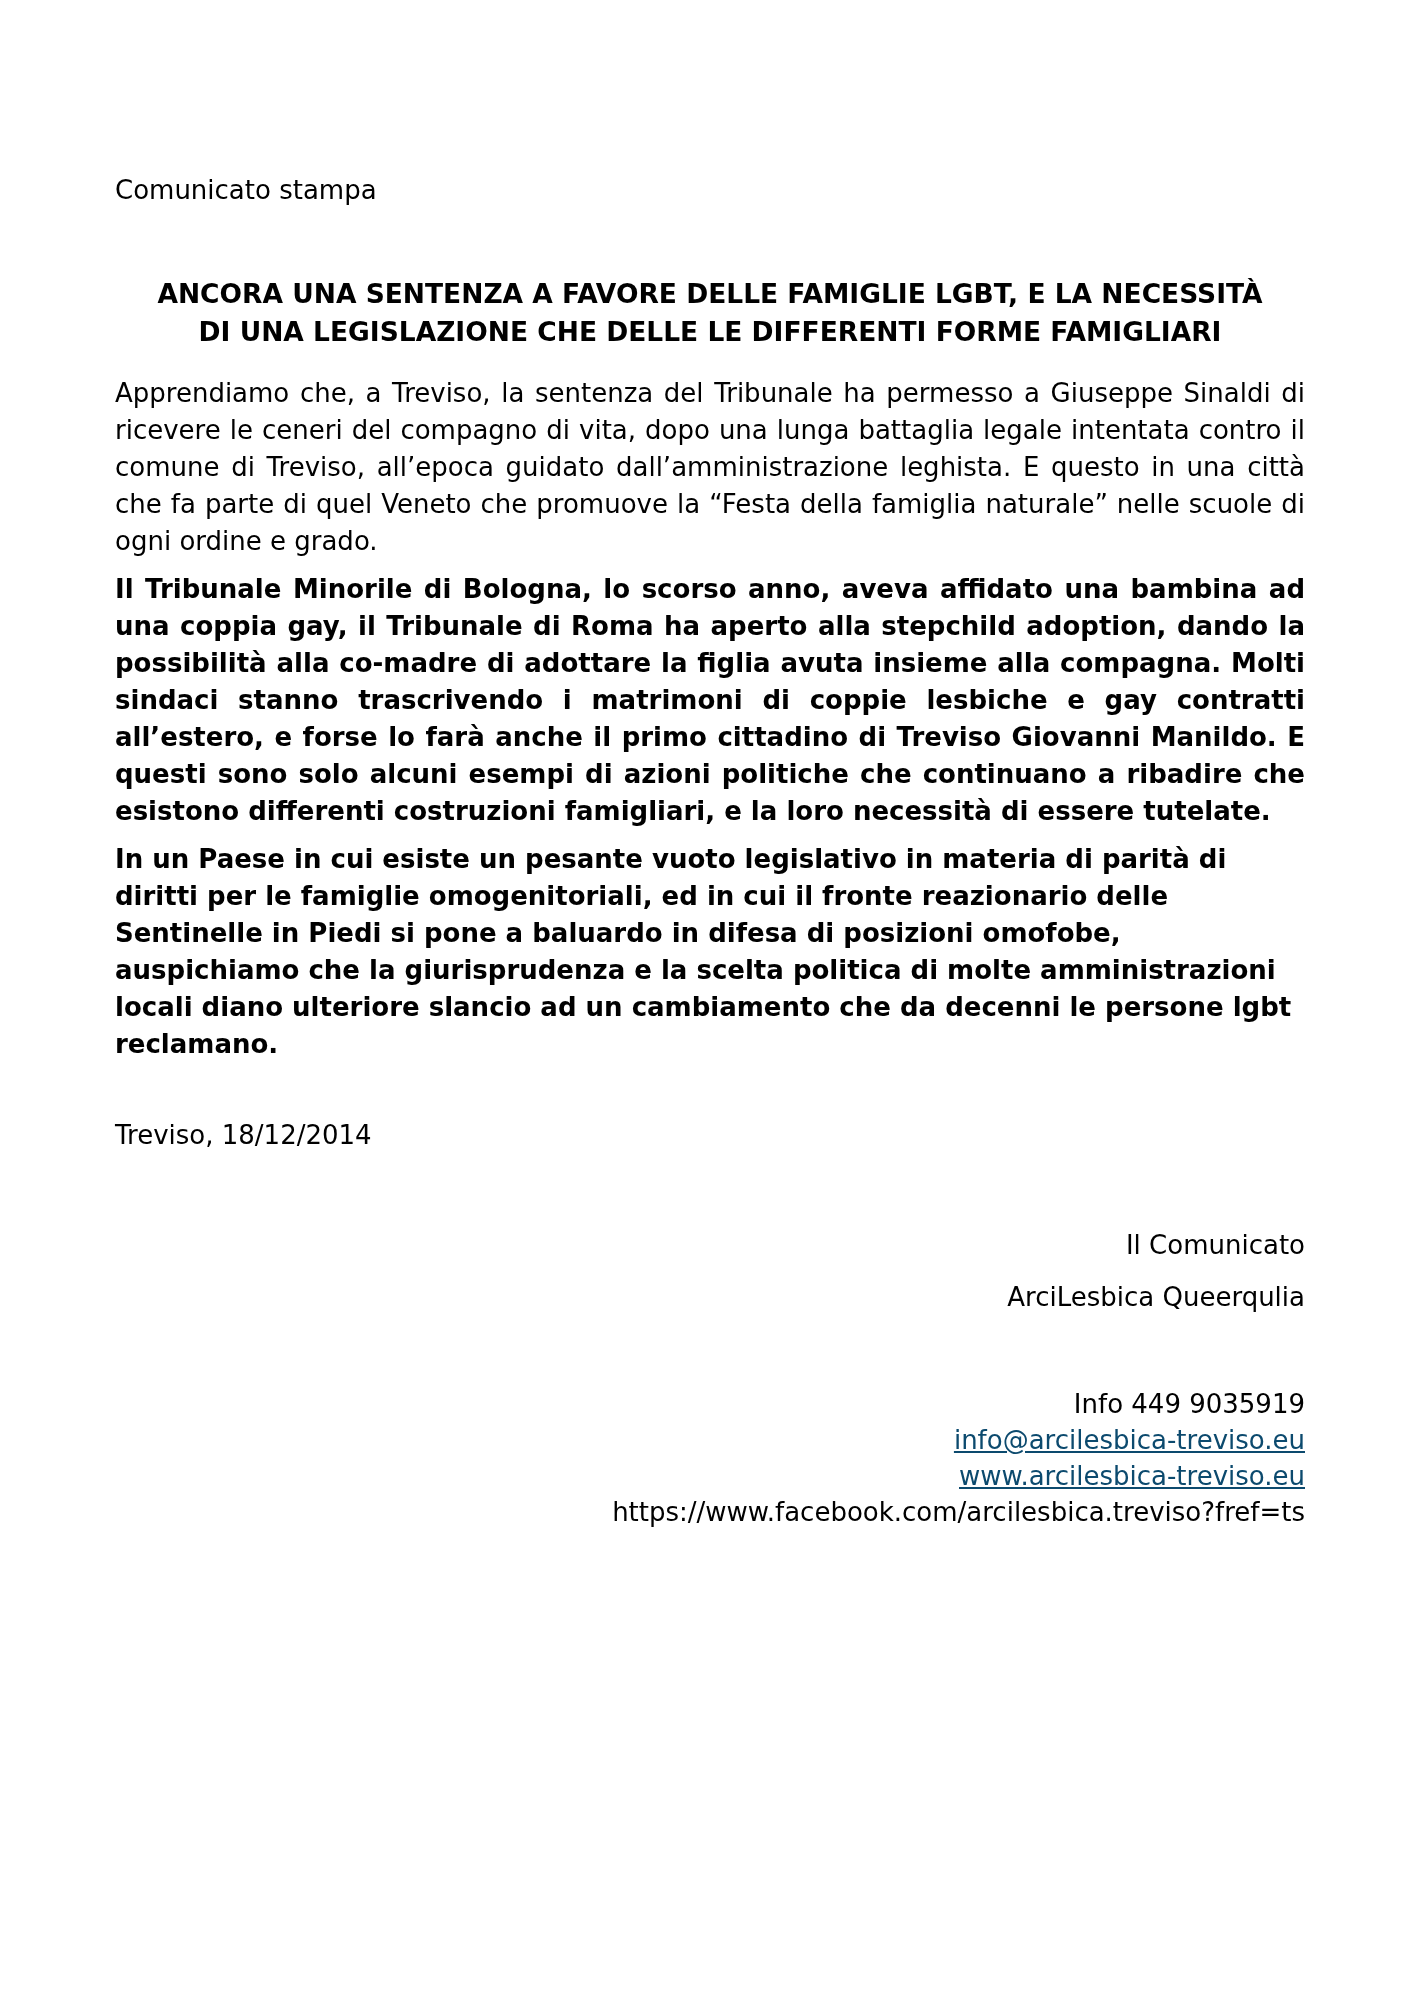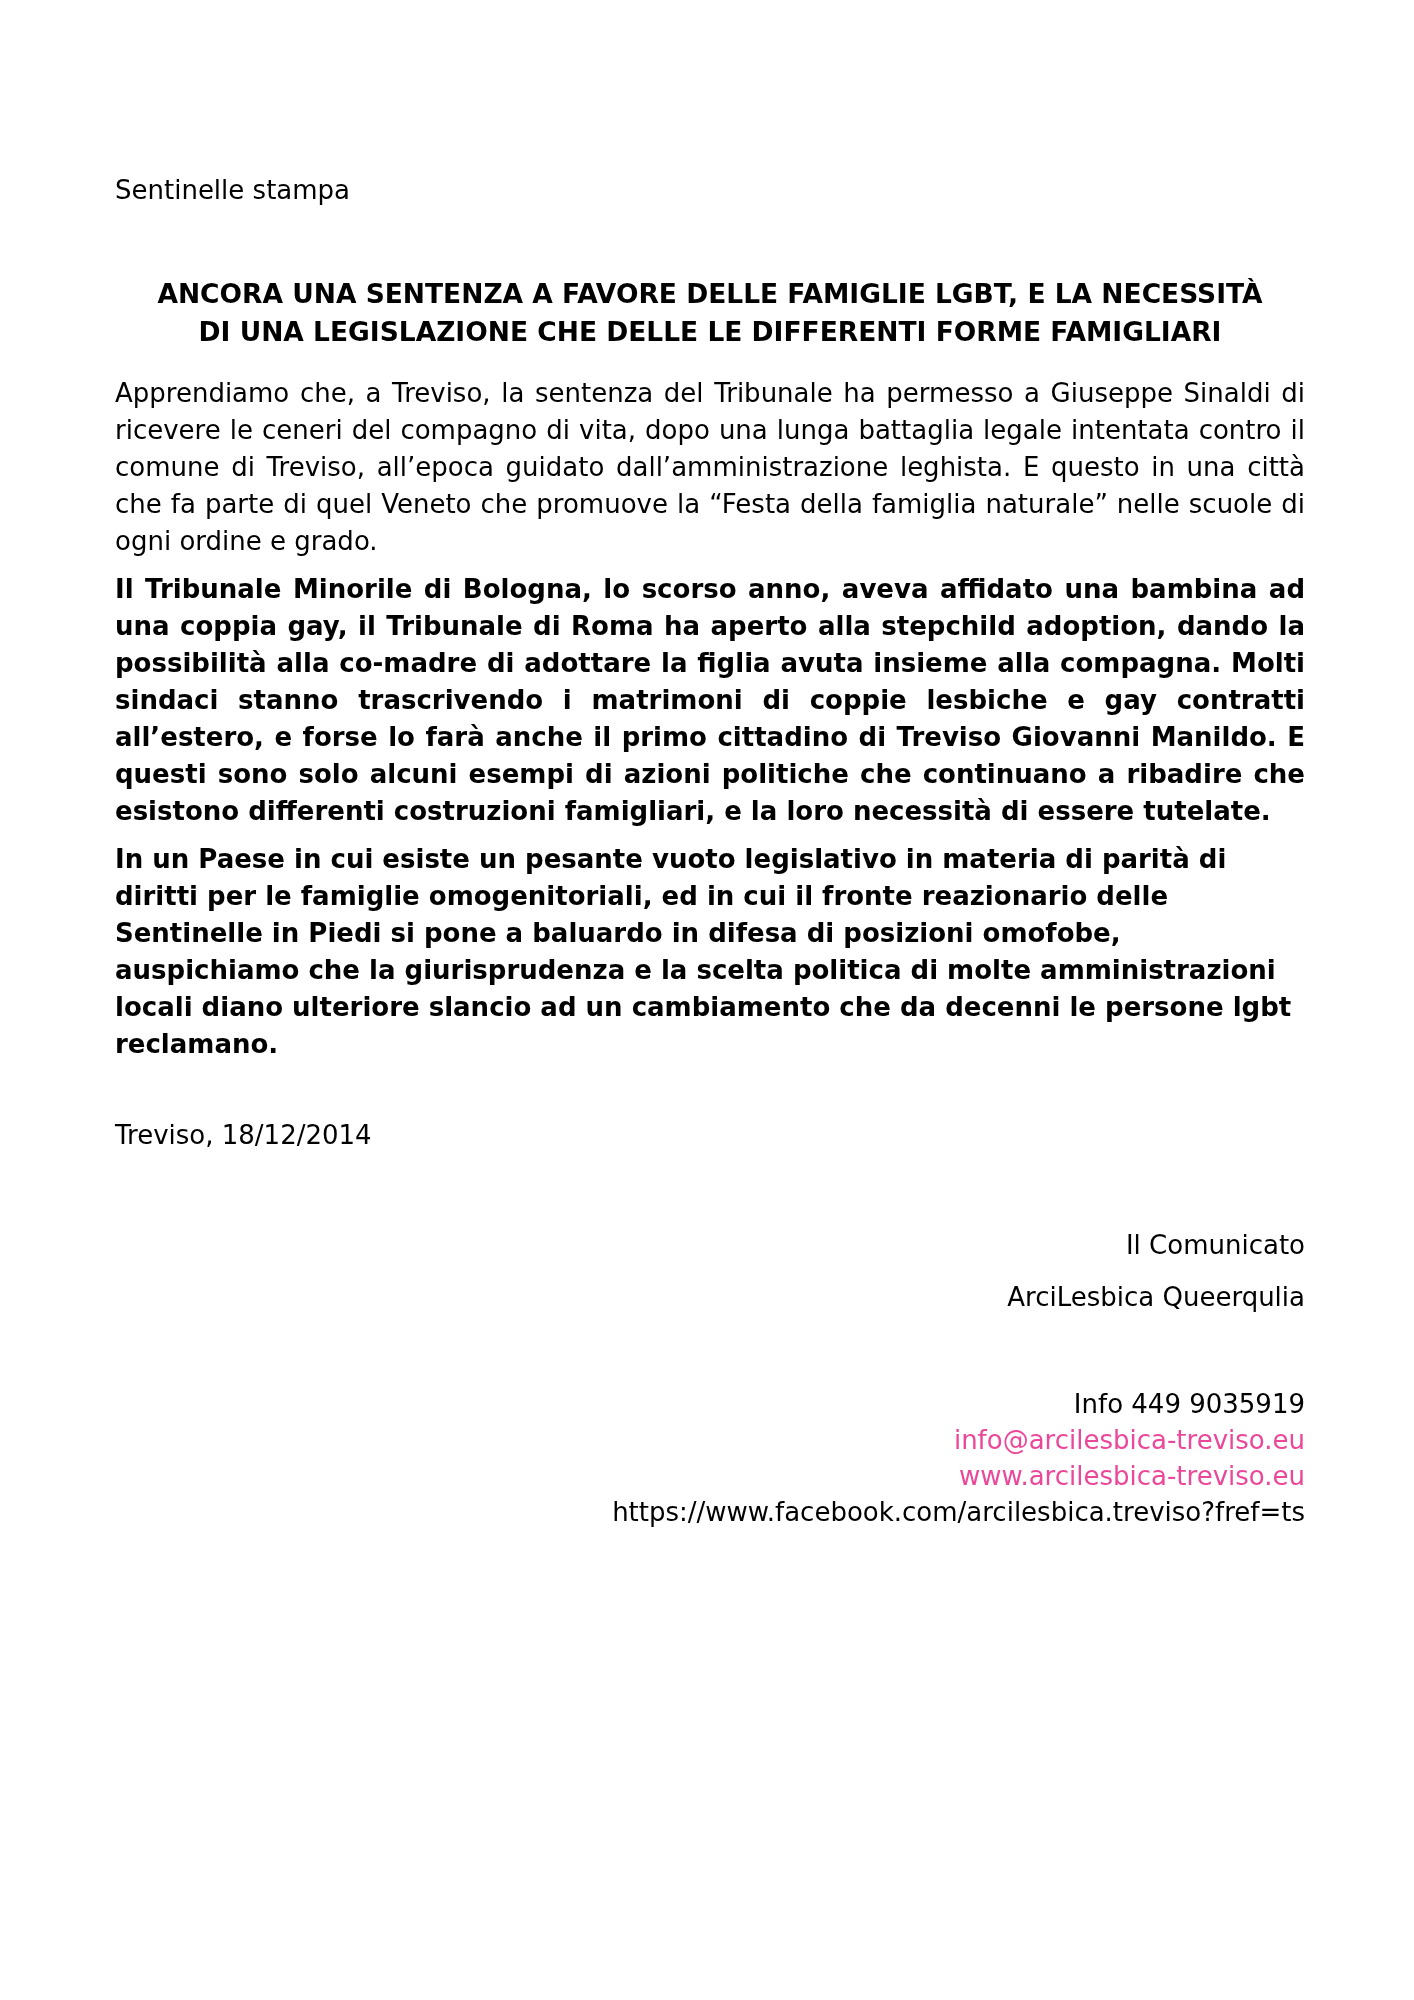--- a/index.html
+++ b/index.html
@@ -52,31 +52,32 @@
   .sig-org  { margin-top: 15px; }
   .contact {
     margin-top: 70px;
     text-align: right;
     line-height: 36px;
   }
   .contact p {
     margin: 0;
   }
   .hyperlink {
-    color: #ec4899;
+    color: #0c4a6e;
+    text-decoration: underline;
     cursor: pointer;
     text-align: center;
   }
 </style>
 </head>
 <body>
 
 <div class="page">
 
-  <p class="kicker">Sentinelle stampa</p>
+  <p class="kicker">Comunicato stampa</p>
 
   <h1 class="doc-title">
     <span>ANCORA UNA SENTENZA A FAVORE DELLE FAMIGLIE LGBT, E LA NECESSITÀ</span><br>
     <span>DI UNA LEGISLAZIONE CHE DELLE LE DIFFERENTI FORME FAMIGLIARI</span>
   </h1>
 
   <p class="body-par justified">Apprendiamo che, a Treviso, la sentenza del Tribunale ha permesso a Giuseppe Sinaldi di ricevere le ceneri del compagno di vita, dopo una lunga battaglia legale intentata contro il comune di Treviso, all’epoca guidato dall’amministrazione leghista. E questo in una città che fa parte di quel Veneto che promuove la “Festa della famiglia naturale” nelle scuole di ogni ordine e grado.</p>
 
   <p class="body-par justified">Il Tribunale Minorile di Bologna, lo scorso anno, aveva affidato una bambina ad una coppia gay, il Tribunale di Roma ha aperto alla stepchild adoption, dando la possibilità alla co-madre di adottare la figlia avuta insieme alla compagna. Molti sindaci stanno trascrivendo i matrimoni di coppie lesbiche e gay contratti all’estero, e forse lo farà anche il primo cittadino di Treviso Giovanni Manildo. E questi sono solo alcuni esempi di azioni politiche che continuano a ribadire che esistono differenti costruzioni famigliari, e la loro necessità di essere tutelate.</p>
 

